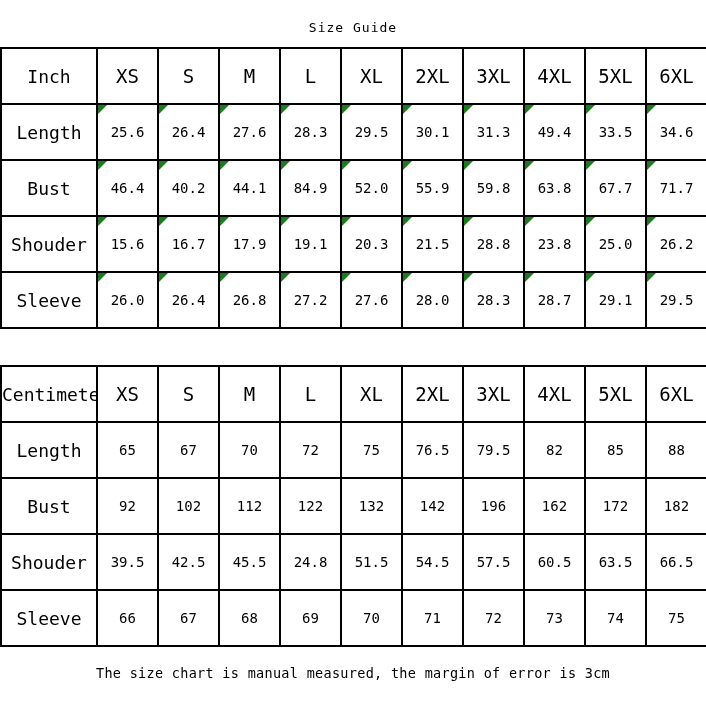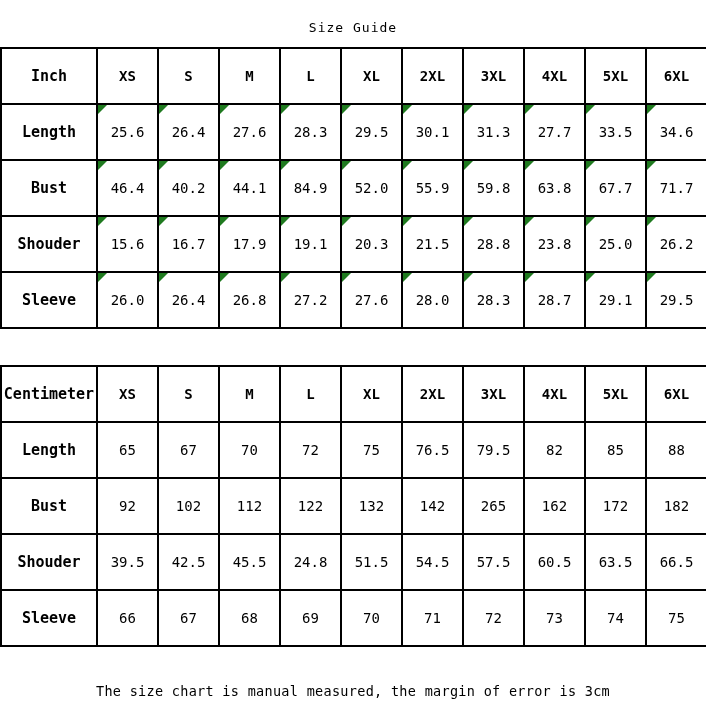--- a/index.html
+++ b/index.html
@@ -43,26 +43,26 @@
     text-align: center;
     vertical-align: middle;
     font-size: 14px;
     font-family: "DejaVu Sans Mono", monospace;
     font-weight: normal;
     padding: 0;
     position: relative;
     background: #ffffff;
   }
   table.size-table th {
-    font-weight: bold;
-    font-size: 14px;
+    font-weight: normal;
+    font-size: 19px;
   }
   table.size-table td.rowhead, table.size-table th.rowhead {
-    font-weight: bold;
-    font-size: 15px;
+    font-weight: normal;
+    font-size: 18px;
   }
   
   col.c0 { width: 96px; }
   col.cx { width: 61px; }
 
   
   td.datacell::before {
     content: "";
     position: absolute;
     top: 0px;
@@ -73,21 +73,21 @@
     border-bottom: 9px solid transparent;
   }
   .spacer {
     height: 36px;
     background: #ffffff;
   }
   .footnote {
     text-align: center;
     font-size: 13.5px;
     font-family: "DejaVu Sans Mono", monospace;
-    padding-top: 36px;
+    padding-top: 18px;
     letter-spacing: 0.3px;
   }
 </style>
 </head>
 <body>
 
 <div class="page">
 
   <div class="title">Size Guide</div>
 
@@ -123,21 +123,21 @@
     <tbody>
       <tr>
         <td class="rowhead">Length</td>
         <td class="datacell">25.6</td>
         <td class="datacell">26.4</td>
         <td class="datacell">27.6</td>
         <td class="datacell">28.3</td>
         <td class="datacell">29.5</td>
         <td class="datacell">30.1</td>
         <td class="datacell">31.3</td>
-        <td class="datacell">27.7</td>
+        <td class="datacell">49.4</td>
         <td class="datacell">33.5</td>
         <td class="datacell">34.6</td>
       </tr>
       <tr>
         <td class="rowhead">Bust</td>
         <td class="datacell">46.4</td>
         <td class="datacell">40.2</td>
         <td class="datacell">44.1</td>
         <td class="datacell">84.9</td>
         <td class="datacell">52.0</td>
@@ -222,21 +222,21 @@
         <td>88</td>
       </tr>
       <tr>
         <td class="rowhead">Bust</td>
         <td>92</td>
         <td>102</td>
         <td>112</td>
         <td>122</td>
         <td>132</td>
         <td>142</td>
-        <td>265</td>
+        <td>196</td>
         <td>162</td>
         <td>172</td>
         <td>182</td>
       </tr>
       <tr>
         <td class="rowhead">Shouder</td>
         <td>39.5</td>
         <td>42.5</td>
         <td>45.5</td>
         <td>24.8</td>

